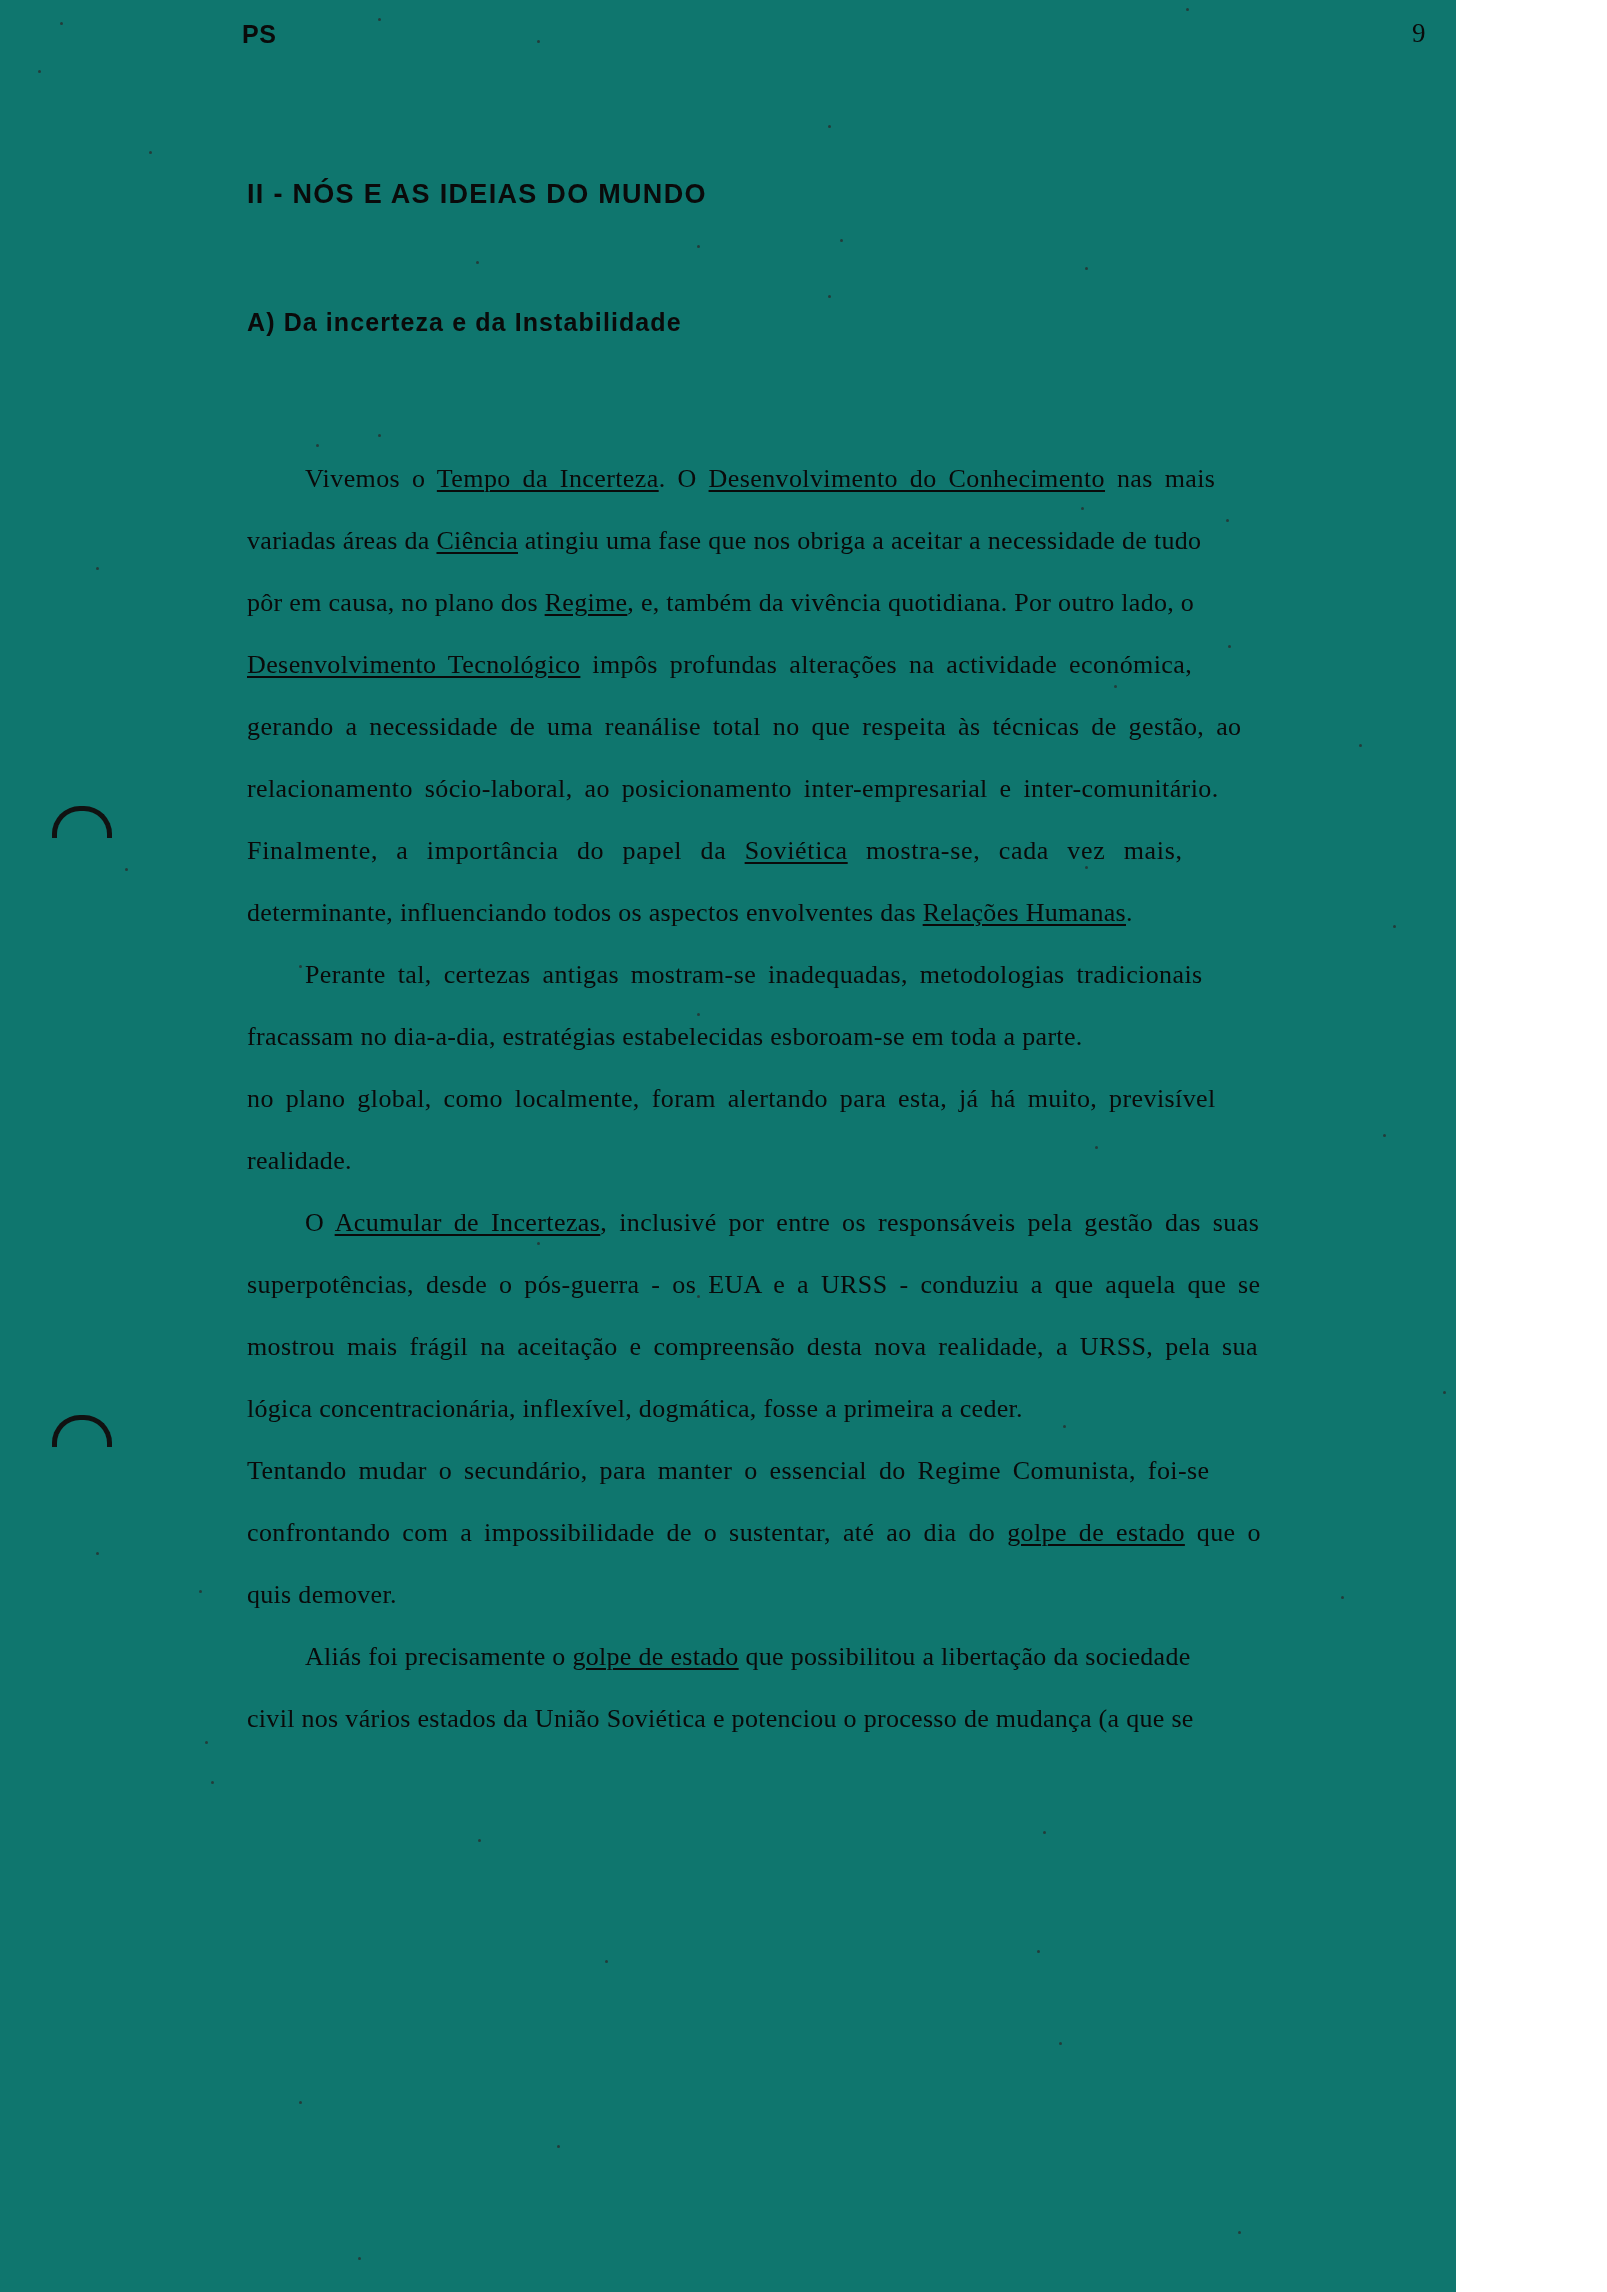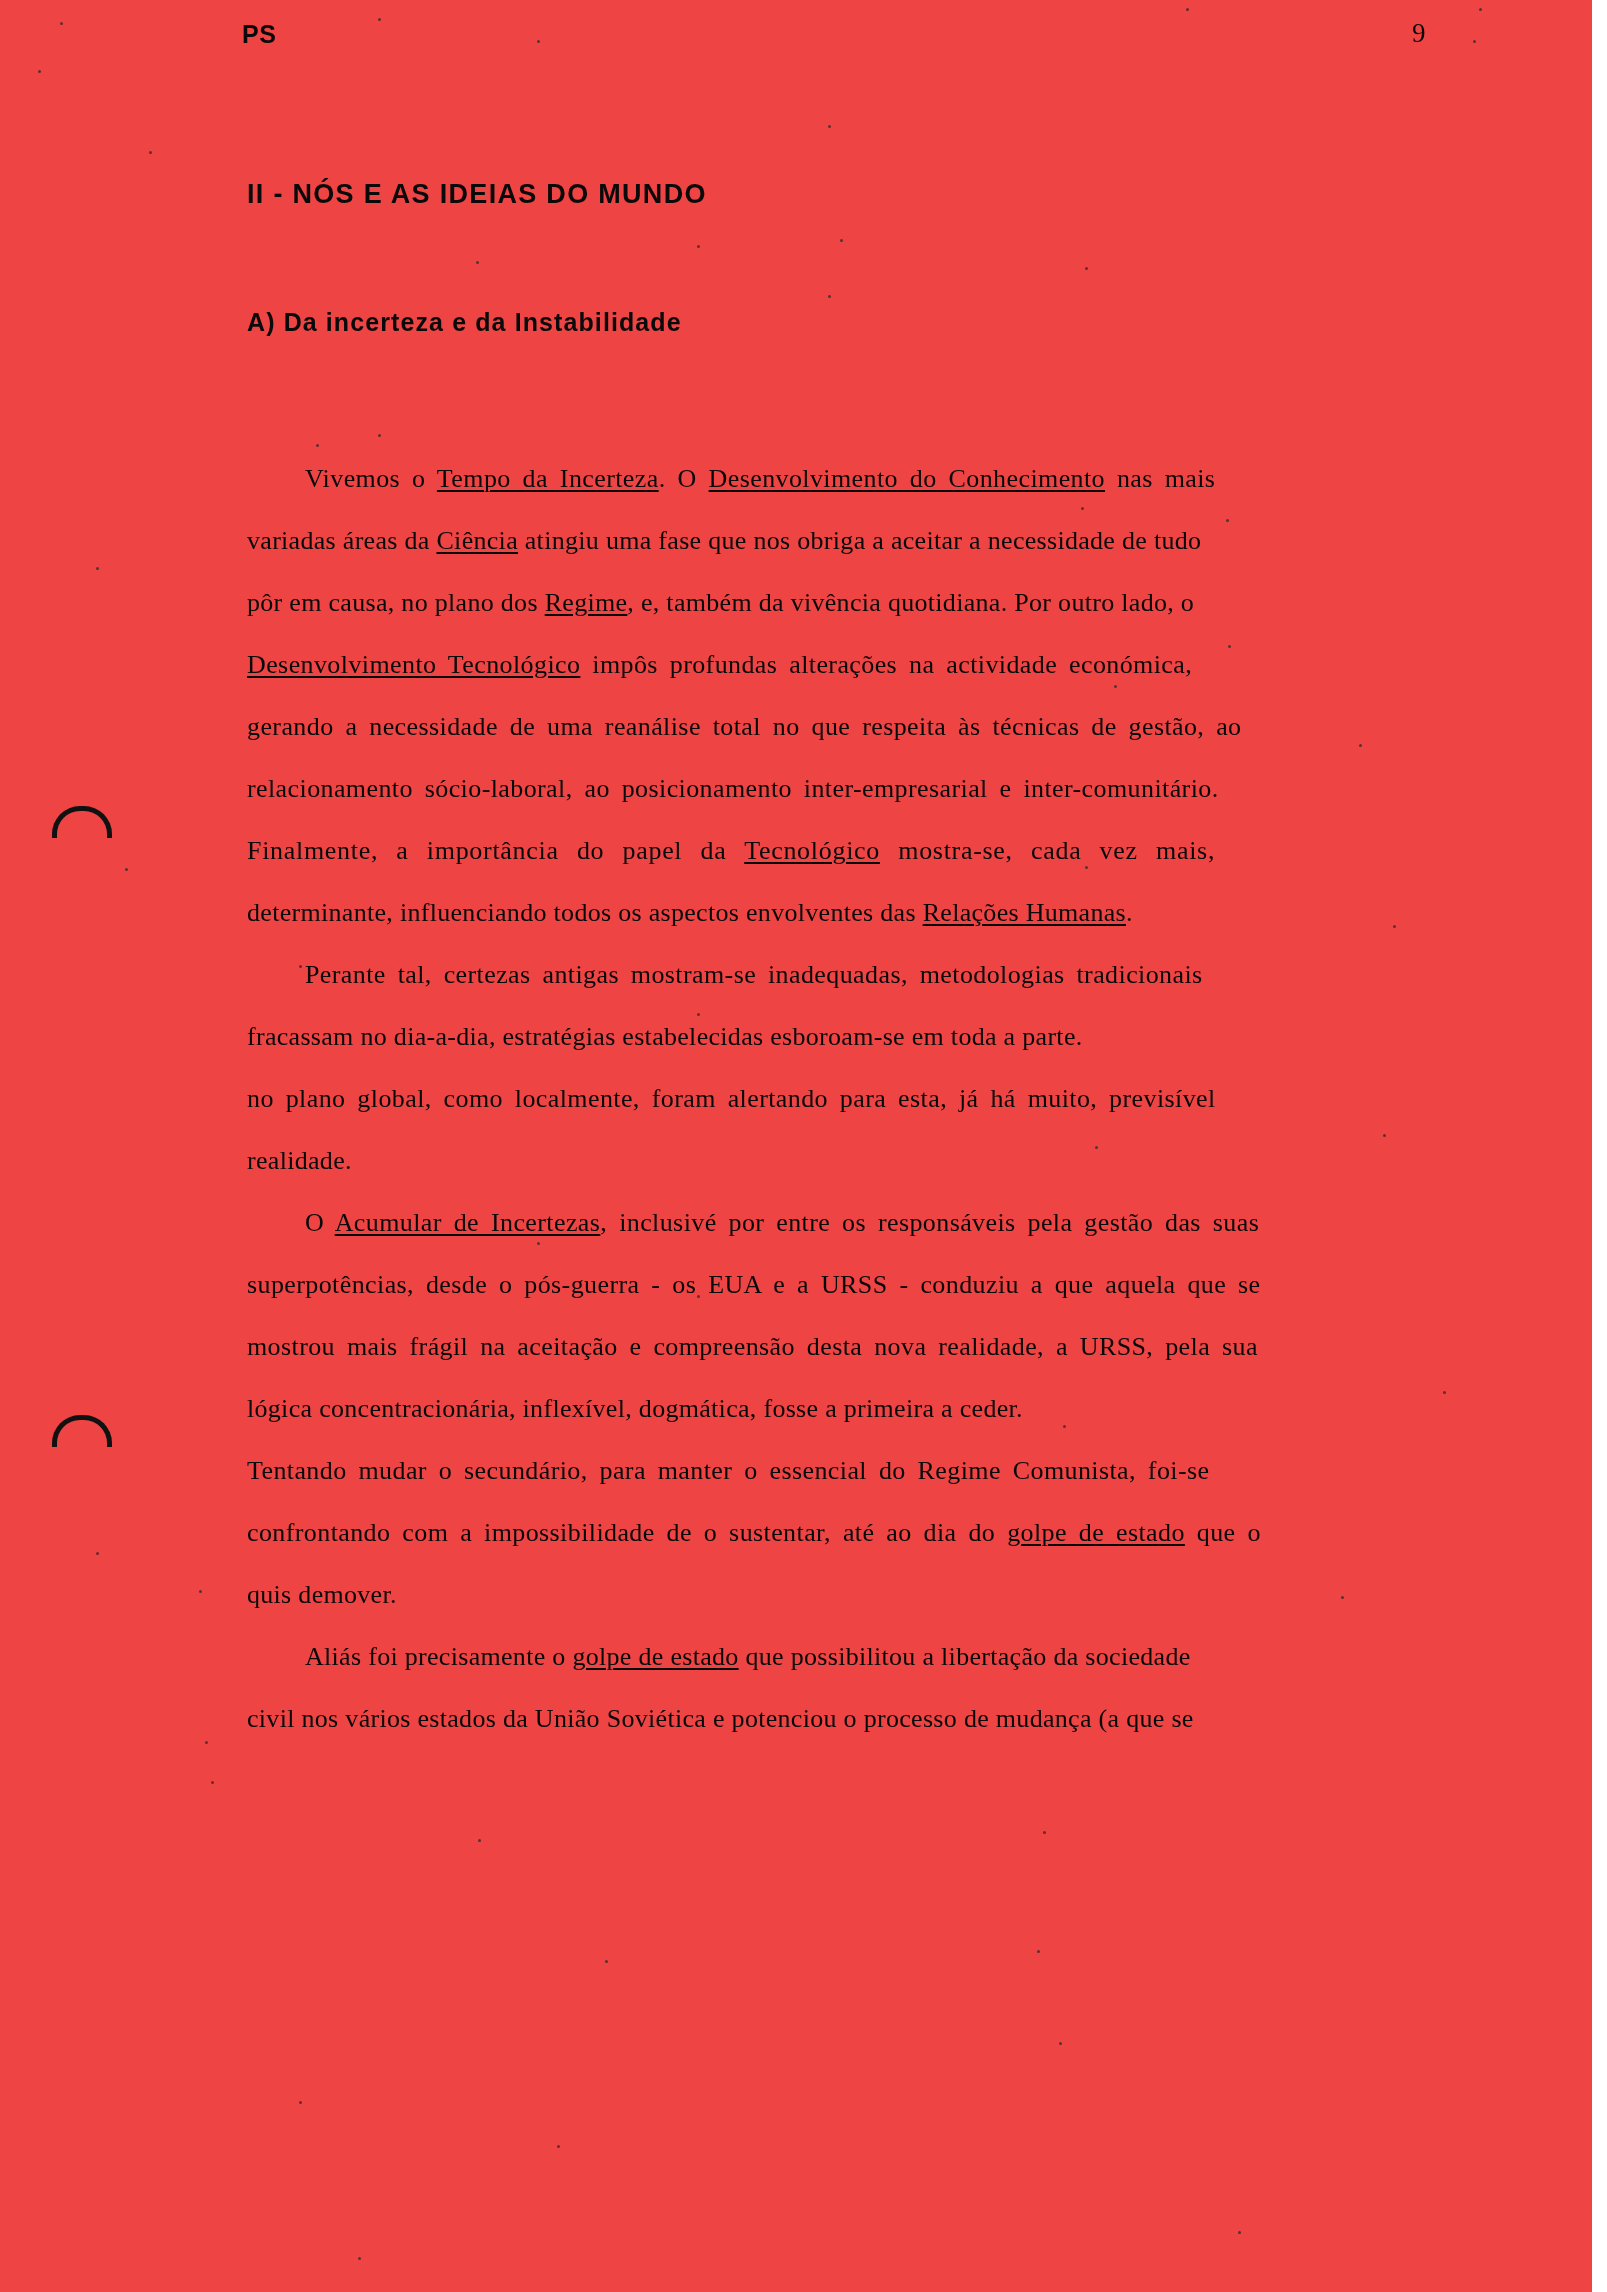--- a/index.html
+++ b/index.html
@@ -3,23 +3,23 @@
 <meta charset="utf-8">
 <style>
   html, body {
     margin: 0;
     padding: 0;
     background: #ffffff;
   }
 
   .page {
     position: relative;
-    width: 1592px;
+    width: 1456px;
     height: 2292px;
-    background: #ef4444;
+    background: #0f766e;
     overflow: hidden;
     font-family: "Liberation Serif", "DejaVu Serif", serif;
     color: #0a0a0a;
   }
 
   
   .running-head {
     position: absolute;
     top: 14px;
     left: 0;
@@ -145,21 +145,21 @@
 
     <div class="section-title">A) Da incerteza e da Instabilidade</div>
 
     <div class="lines" id="body-lines">
         <div class="ln wide indent"><span>Vivemos o </span><u class="ul">Tempo da Incerteza</u><span>. O </span><u class="ul">Desenvolvimento do Conhecimento</u><span> nas mais</span></div>
         <div class="ln just"><span>variadas áreas da </span><u class="ul">Ciência</u><span> atingiu uma fase que nos obriga a aceitar a necessidade de tudo</span></div>
         <div class="ln just"><span>pôr em causa, no plano dos </span><u class="ul">Regime</u><span>, e, também da vivência quotidiana. Por outro lado, o</span></div>
         <div class="ln wide"><u class="ul">Desenvolvimento Tecnológico</u><span> impôs profundas alterações na actividade económica,</span></div>
         <div class="ln wide"><span>gerando a necessidade de uma reanálise total no que respeita às técnicas de gestão, ao</span></div>
         <div class="ln wide"><span>relacionamento sócio-laboral, ao posicionamento inter-empresarial e inter-comunitário.</span></div>
-        <div class="ln xwide"><span>Finalmente, a importância do papel da </span><u class="ul">Tecnológico</u><span> mostra-se, cada   vez mais,</span></div>
+        <div class="ln xwide"><span>Finalmente, a importância do papel da </span><u class="ul">Soviética</u><span> mostra-se, cada   vez mais,</span></div>
         <div class="ln just"><span>determinante, influenciando todos os aspectos envolventes das </span><u class="ul">Relações Humanas</u><span>.</span></div>
         <div class="ln wide indent"><span>Perante tal, certezas antigas mostram-se inadequadas, metodologias tradicionais</span></div>
         <div class="ln just"><span>fracassam no dia-a-dia, estratégias estabelecidas esboroam-se em toda a parte.</span></div>
         <div class="ln wide"><span>no plano global, como localmente, foram alertando para esta, já há muito, previsível</span></div>
         <div class="ln just"><span>realidade.</span></div>
         <div class="ln wide indent"><span>O </span><u class="ul">Acumular de Incertezas</u><span>, inclusivé por entre os responsáveis pela gestão das suas</span></div>
         <div class="ln wide"><span>superpotências, desde o pós-guerra - os EUA e  a URSS - conduziu a que aquela que se</span></div>
         <div class="ln wide"><span>mostrou mais frágil na aceitação e compreensão desta nova realidade, a URSS, pela sua</span></div>
         <div class="ln just"><span>lógica concentracionária, inflexível, dogmática, fosse a primeira a ceder.</span></div>
         <div class="ln wide"><span>Tentando mudar o secundário, para manter o essencial do Regime Comunista, foi-se</span></div>

